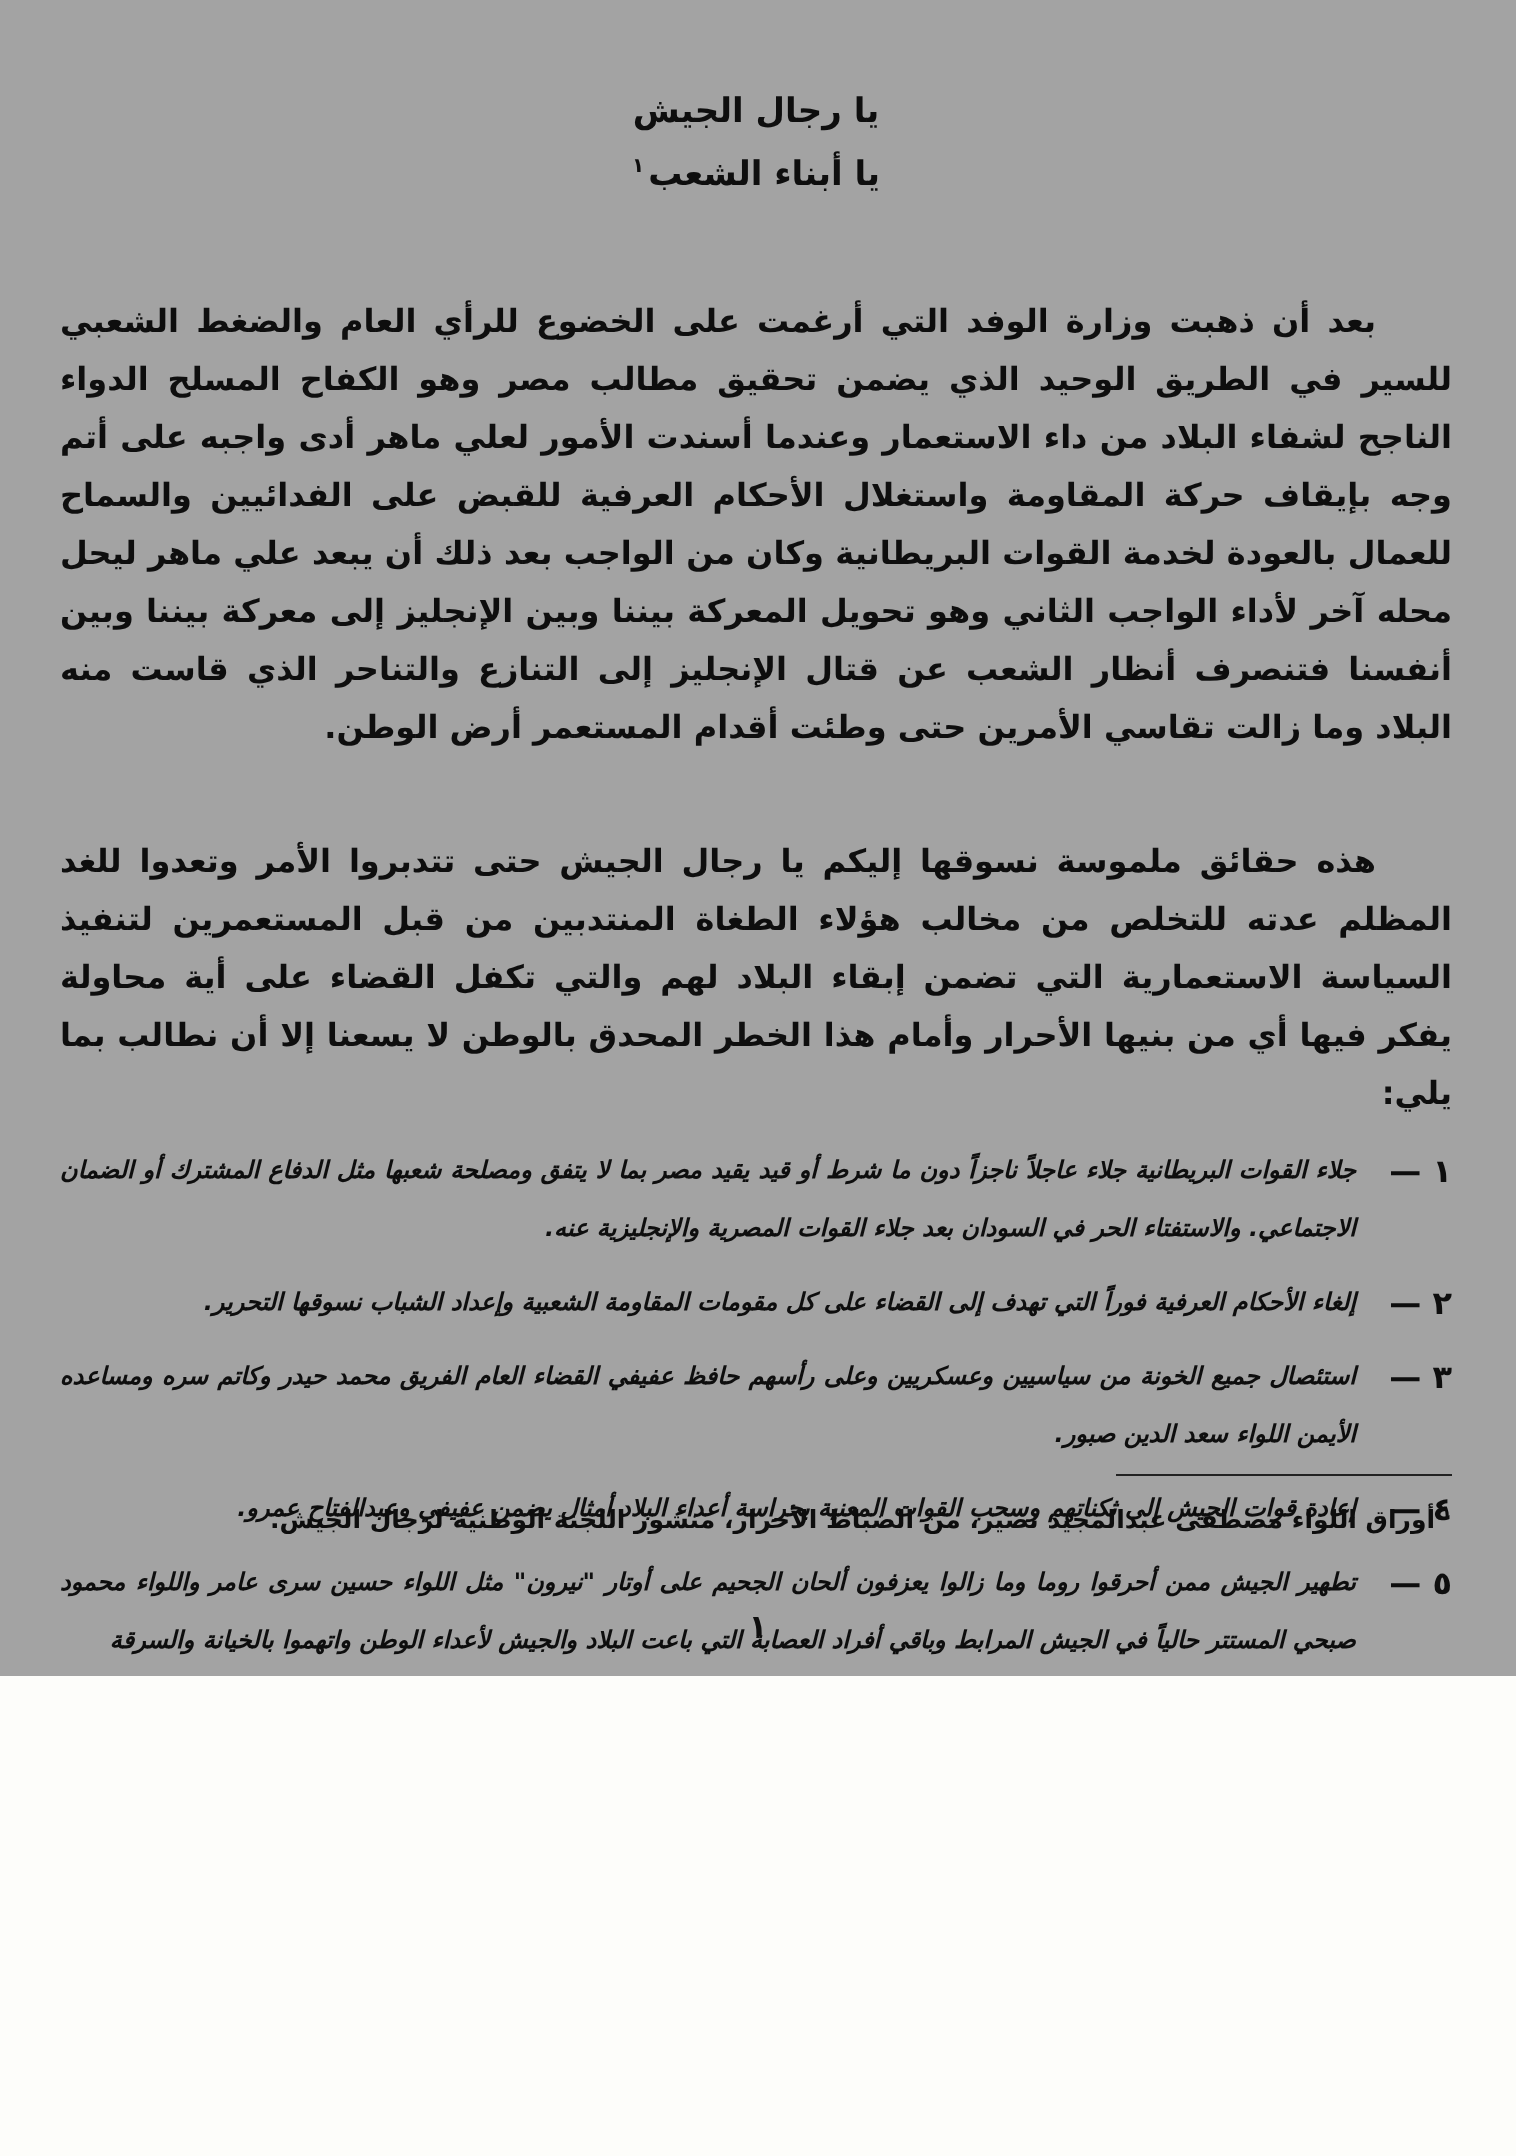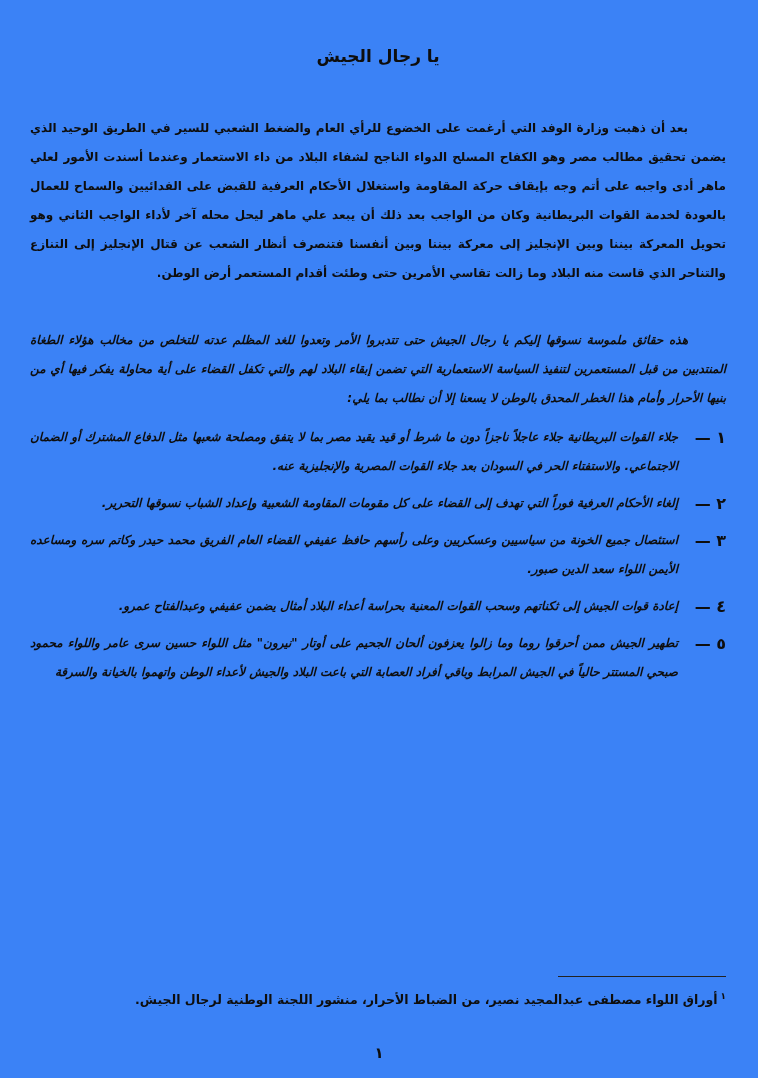--- a/index.html
+++ b/index.html
@@ -7,22 +7,22 @@
   html, body {
     width: 758px;
     height: 1078px;
     background: #fdfdfa;
     font-family: "DejaVu Sans", sans-serif;
   }
 
   .page {
     position: relative;
     width: 758px;
-    height: 1078px;
-    background: #3b82f6;
+    height: 838px;
+    background: #a3a3a3;
     color: #0e0e0e;
     direction: rtl;
     overflow: hidden;
     padding: 42px 32px 0 30px;
     font-weight: 700;
   }
 
   
   .titles {
     text-align: center;
@@ -34,28 +34,28 @@
     font-weight: 700;
   }
   .fn-ref {
     font-size: 10px;
     vertical-align: super;
     margin-right: 2px;
   }
 
   
   .para {
-    font-size: 12px;
+    font-size: 16px;
     line-height: 29px;
     text-align: justify;
     text-justify: inter-word;
   }
   .para.indent { text-indent: 38px; }
   .para-1 { margin-bottom: 38px; }
-  .para-2 { margin-bottom: 10px; font-style: italic; }
+  .para-2 { margin-bottom: 10px; }
 
   
   .demands { list-style: none; }
   .demand {
     display: flex;
     margin-bottom: 8px;
   }
   .demand-marker {
     flex: 0 0 48px;
     font-size: 16px;
@@ -103,20 +103,23 @@
     font-size: 15px;
   }
 </style>
 </head>
 <body>
 
 <div class="page">
 
   <header class="titles">
     <div class="title-line">يا رجال الجيش</div>
+    <div class="title-line">
+      <span>يا أبناء الشعب</span><span class="fn-ref">١</span>
+    </div>
   </header>
 
   <main>
     <p class="para indent para-1">بعد أن ذهبت وزارة الوفد التي أرغمت على الخضوع للرأي العام والضغط الشعبي للسير في الطريق الوحيد الذي يضمن تحقيق مطالب مصر وهو الكفاح المسلح الدواء الناجح لشفاء البلاد من داء الاستعمار وعندما أسندت الأمور لعلي ماهر أدى واجبه على أتم وجه بإيقاف حركة المقاومة واستغلال الأحكام العرفية للقبض على الفدائيين والسماح للعمال بالعودة لخدمة القوات البريطانية وكان من الواجب بعد ذلك أن يبعد علي ماهر ليحل محله آخر لأداء الواجب الثاني وهو تحويل المعركة بيننا وبين الإنجليز إلى معركة بيننا وبين أنفسنا فتنصرف أنظار الشعب عن قتال الإنجليز إلى التنازع والتناحر الذي قاست منه البلاد وما زالت تقاسي الأمرين حتى وطئت أقدام المستعمر أرض الوطن.</p>
 
     <p class="para indent para-2">هذه حقائق ملموسة نسوقها إليكم يا رجال الجيش حتى تتدبروا الأمر وتعدوا للغد المظلم عدته للتخلص من مخالب هؤلاء الطغاة المنتدبين من قبل المستعمرين لتنفيذ السياسة الاستعمارية التي تضمن إبقاء البلاد لهم والتي تكفل القضاء على أية محاولة يفكر فيها أي من بنيها الأحرار وأمام هذا الخطر المحدق بالوطن لا يسعنا إلا أن نطالب بما يلي:</p>
 
     <ul class="demands">
       <li class="demand">
         <span class="demand-marker">١ —</span>

